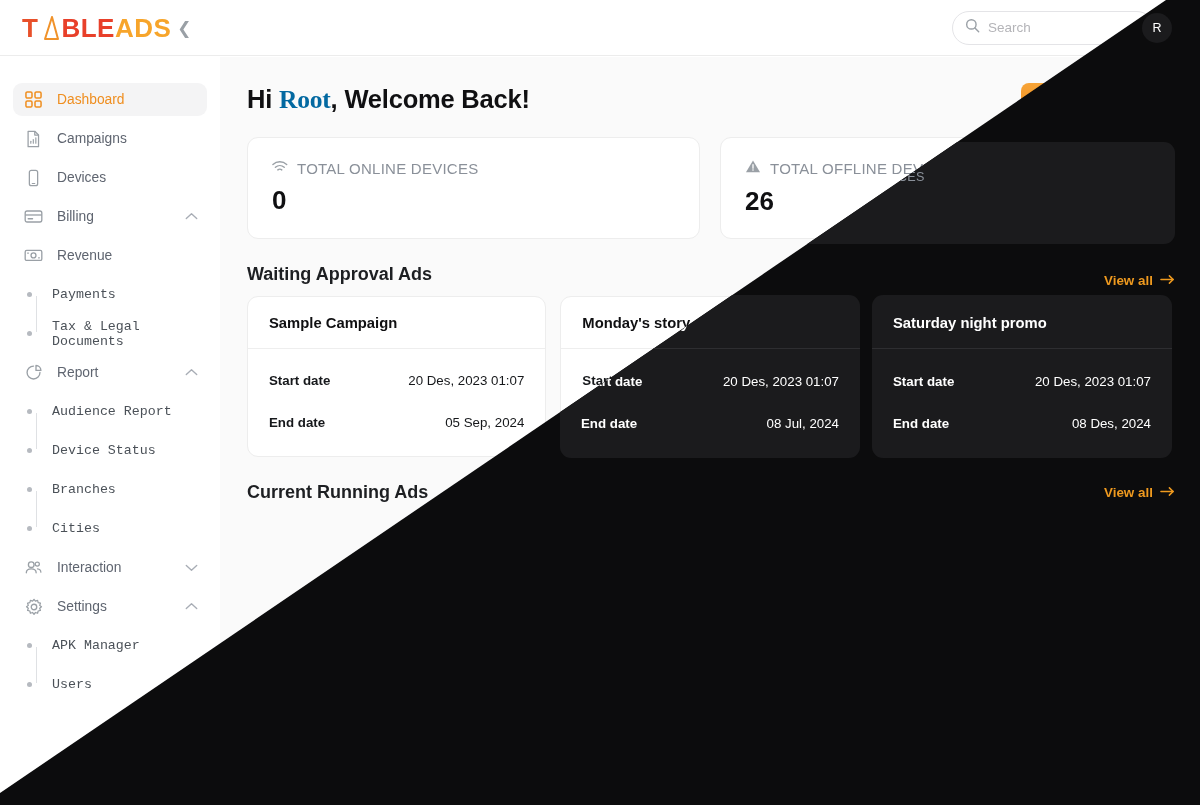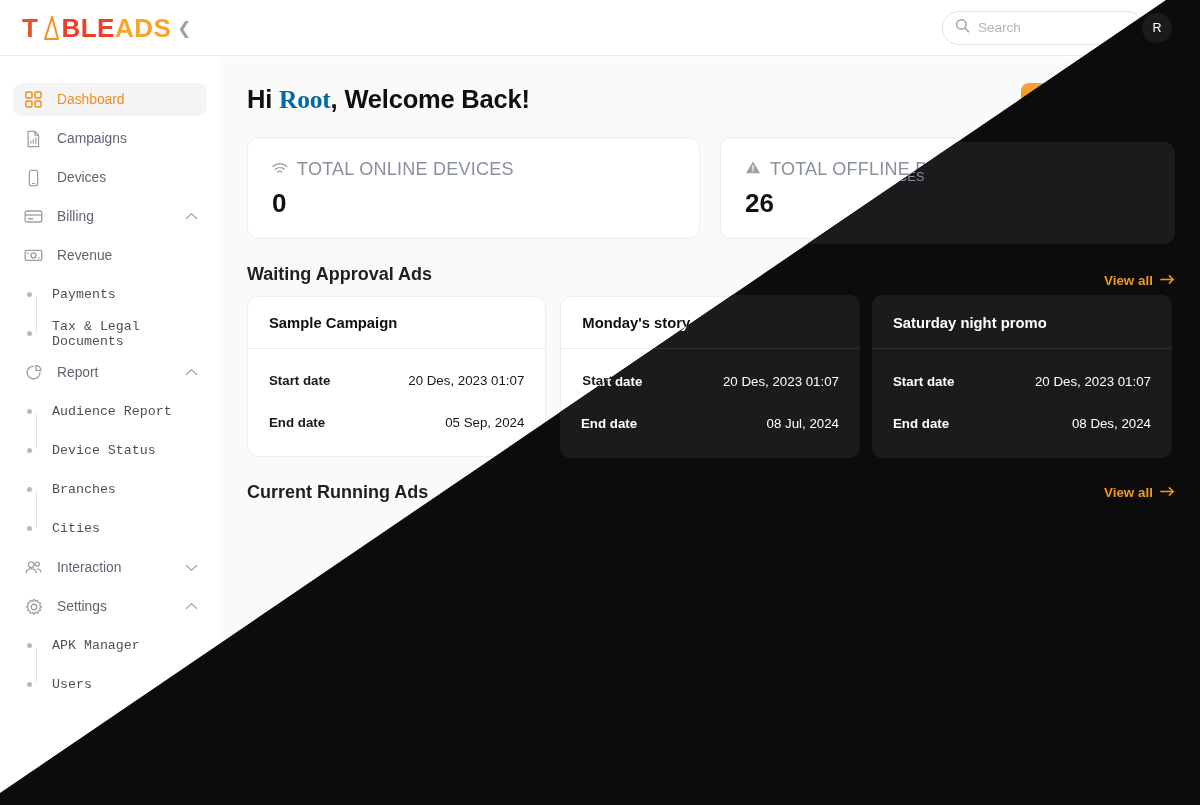--- a/index.html
+++ b/index.html
@@ -57,21 +57,20 @@
     font-size: 17px;
     font-weight: normal;
     margin-left: 6px;
     margin-top: 2px;
   }
 
   .topbar-right {
     margin-left: auto;
     display: flex;
     align-items: flex-start;
-    gap: 10px;
     margin-right: 16px;
   }
   .search-box {
     width: 202px;
     height: 34px;
     border: 1px solid #e4e4e7;
     border-radius: 17px;
     display: flex;
     align-items: center;
     padding: 0 12px;
@@ -236,21 +235,21 @@
     border: 1px solid #ededed;
     border-radius: 11px;
     padding: 21px 24px 0 24px;
   }
   .kpi-head {
     display: flex;
     align-items: center;
     gap: 9px;
   }
   .kpi-label {
-    font-size: 18px;
+    font-size: 15px;
     color: #8a9099;
     letter-spacing: 0.25px;
   }
   .kpi-value {
     margin-top: 8px;
     font-size: 26px;
     font-weight: bold;
     color: #101012;
   }
 

